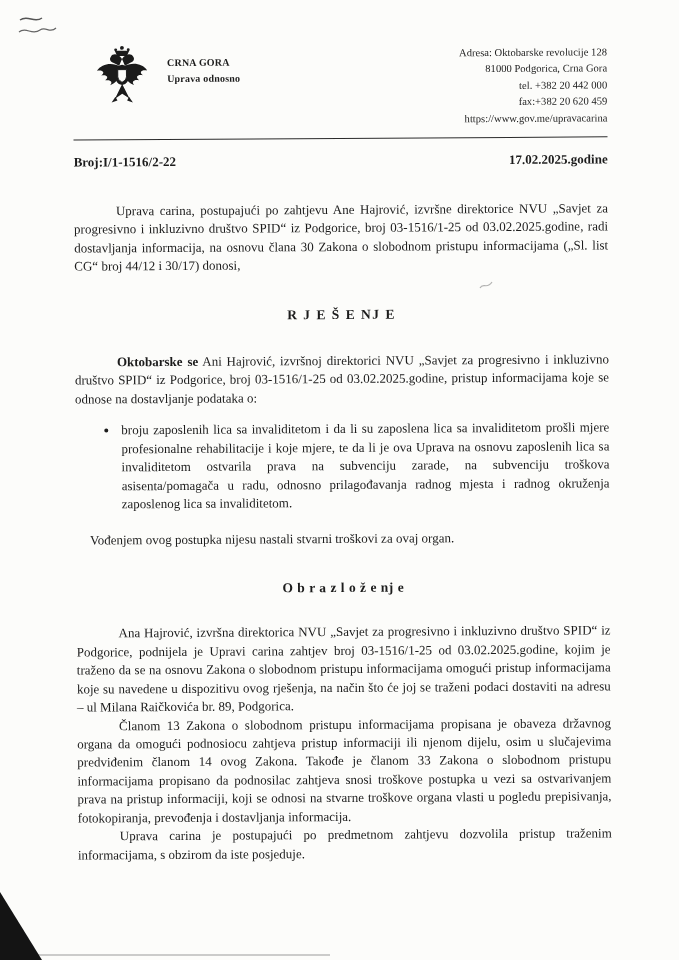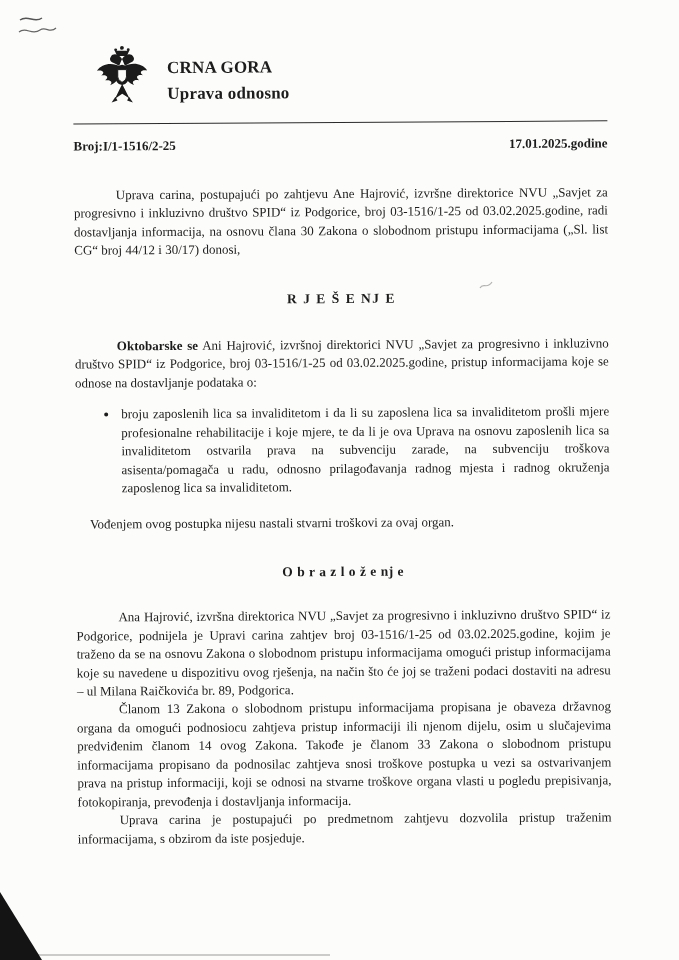--- a/index.html
+++ b/index.html
@@ -17,21 +17,21 @@
     position: absolute;
     inset: 0;
     padding: 42px 70px 0 75px;
     box-sizing: border-box;
     transform: rotate(-0.35deg);
     transform-origin: 50% 40%;
   }
   
   .doc-header { display: flex; align-items: flex-start; }
   .emblem { width: 58px; height: 70px; margin-left: 20px; flex: 0 0 auto; }
-  .org { margin-left: 16px; padding-top: 12px; font-weight: bold; font-size: 17px; line-height: 1.55; letter-spacing: .2px; }
+  .org { margin-left: 16px; padding-top: 12px; font-weight: bold; font-size: 10px; line-height: 1.55; letter-spacing: .2px; }
   .address { margin-left: auto; text-align: right; font-size: 10.6px; line-height: 1.55; padding-top: 4px; color: #222; }
   .rule { border: none; border-top: 1.6px solid #2b2b2b; margin: 10px 0 0 0; }
   
   .meta { display: flex; justify-content: space-between; font-weight: bold; font-size: 13px; margin-top: 14px; }
   
   .bodytext { font-size: 13px; line-height: 1.42; }
   .para { margin: 0; text-align: justify; text-indent: 42px; }
   .intro { margin-top: 32px; }
   .center-title { text-align: center; font-weight: bold; font-size: 13.5px; letter-spacing: 1.5px; margin: 30px 0 28px 0; }
   .points { list-style: disc; margin: 13px 0 0 0; padding-left: 44px; }
@@ -78,27 +78,34 @@
           <path d="M60 82 L45 112 L60 102 L75 112 Z"></path>
           <path d="M46 108 L38 120 L50 116 Z"></path>
           <path d="M74 108 L82 120 L70 116 Z"></path>
         </g>
         <path d="M51 52 h18 v15 c0 7 -9 11 -9 11 c0 0 -9 -4 -9 -11 Z" fill="#fcfcfa" stroke="#1b1b1b" stroke-width="2"></path>
       </svg>
       <div class="org">
         <div>CRNA GORA</div>
         <div>Uprava odnosno</div>
       </div>
+      <div class="address">
+        <div>Adresa: Oktobarske revolucije 128</div>
+        <div>81000 Podgorica, Crna Gora</div>
+        <div>tel. +382 20 442 000</div>
+        <div>fax:+382 20 620 459</div>
+        <div>https://www.gov.me/upravacarina</div>
+      </div>
     </header>
 
     <hr class="rule">
 
     <div class="meta">
-      <span>Broj:I/1-1516/2-25</span>
-      <span>17.01.2025.godine</span>
+      <span>Broj:I/1-1516/2-22</span>
+      <span>17.02.2025.godine</span>
     </div>
 
     <div class="bodytext">
 
       <p class="para intro">Uprava carina, postupajući po zahtjevu Ane Hajrović, izvršne direktorice NVU „Savjet za progresivno i inkluzivno društvo SPID“ iz Podgorice, broj 03-1516/1-25 od 03.02.2025.godine, radi dostavljanja informacija, na osnovu člana 30 Zakona o slobodnom pristupu informacijama („Sl. list CG“ broj 44/12 i 30/17) donosi,</p>
 
       <h2 class="center-title">R J E Š E NJ E</h2>
 
       <p class="para"><strong>Oktobarske se</strong><span> Ani Hajrović, izvršnoj direktorici NVU „Savjet za progresivno i inkluzivno društvo SPID“ iz Podgorice, broj 03-1516/1-25 od 03.02.2025.godine, pristup informacijama koje se odnose na dostavljanje podataka o:</span></p>
 

